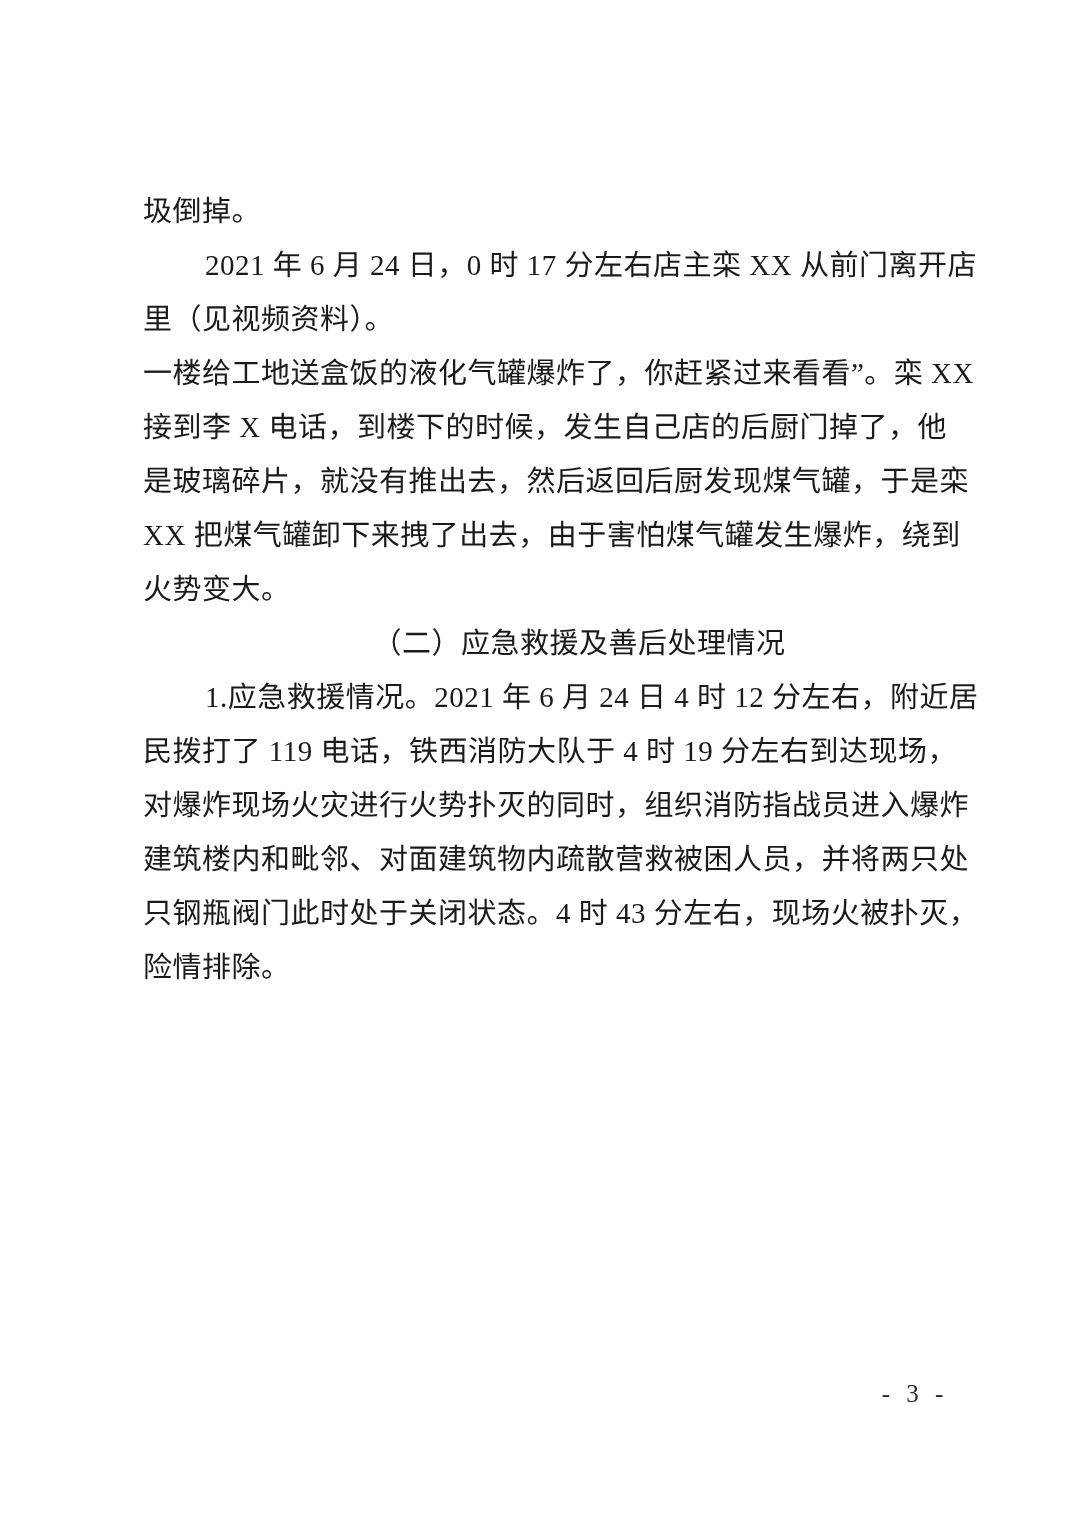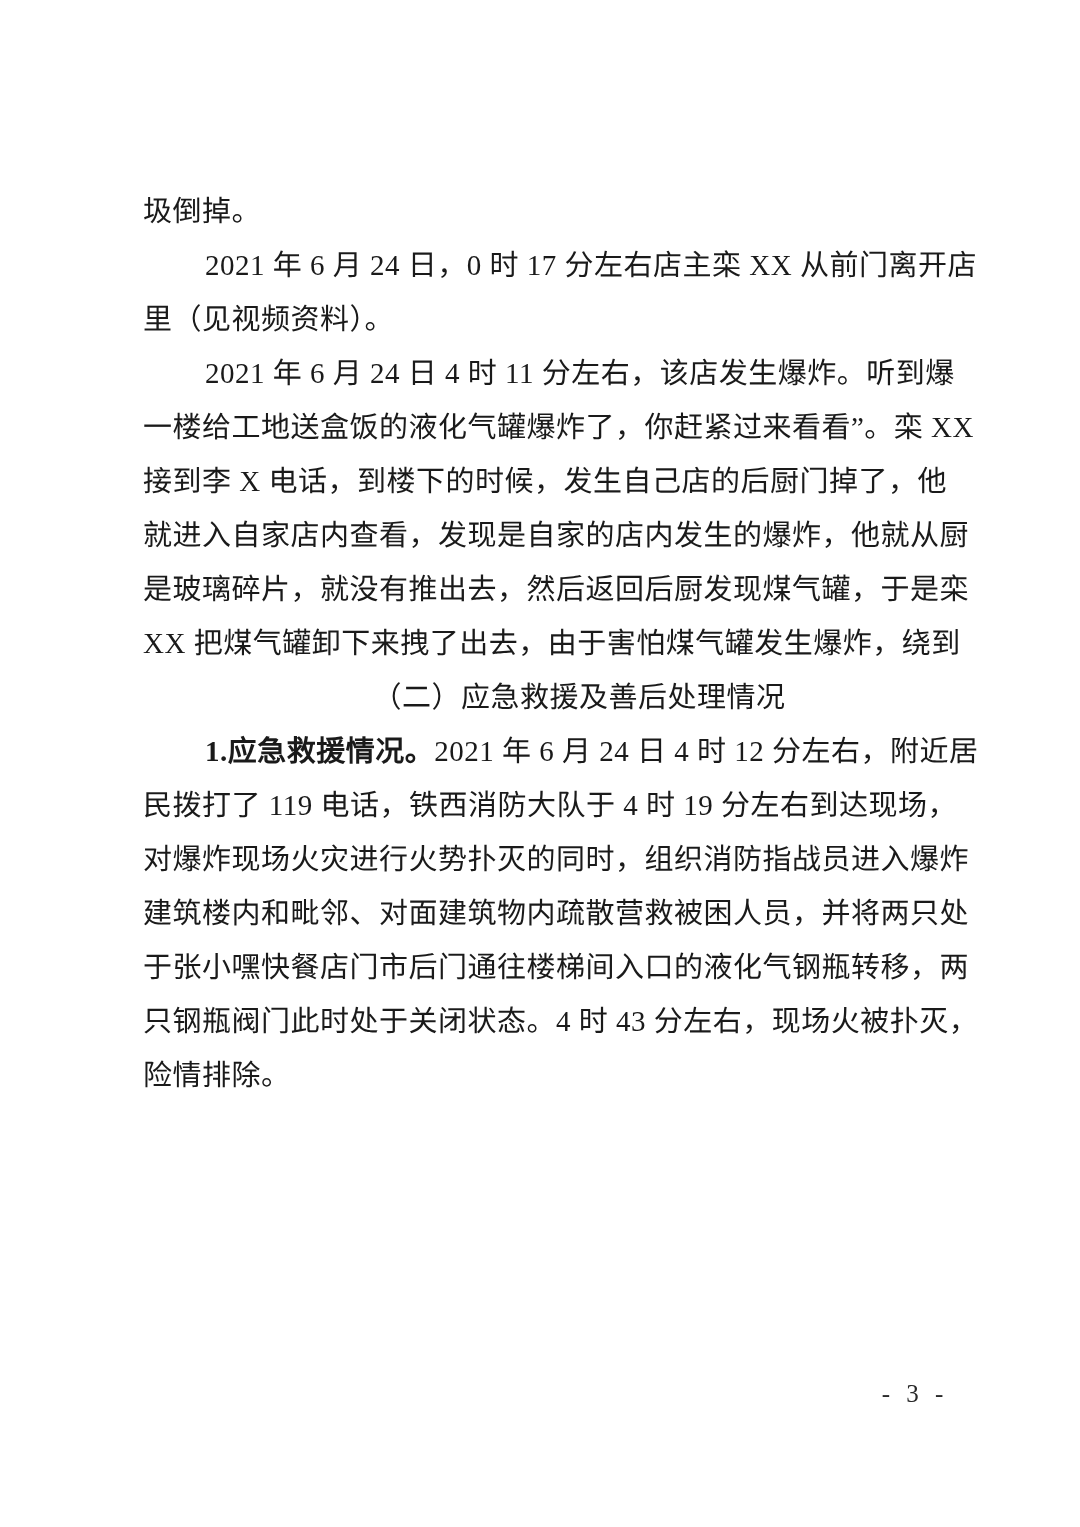--- a/index.html
+++ b/index.html
@@ -32,21 +32,21 @@
     margin: 0;
   }
   .indent {
     padding-left: 62px;
     text-align: center;
   }
   .heading {
     font-weight: normal;
   }
   .bold {
-    font-weight: bold;
+    font-weight: normal;
   }
   .footer {
     position: absolute;
     top: 1370px;
     left: 860px;
     width: 110px;
     height: 48px;
     line-height: 48px;
     font-size: 25px;
     letter-spacing: 5px;
@@ -56,36 +56,34 @@
 </style>
 </head>
 <body>
 
 <div class="page">
   <div class="content">
 
     <p class="line">圾倒掉。</p>
     <p class="line indent">2021 年 6 月 24 日，0 时 17 分左右店主栾 XX 从前门离开店</p>
     <p class="line">里（见视频资料）。</p>
-    <p class="line indent">2021 年 6 月 24 日 4 时 11 分左右，该店发生爆炸。听到爆</p>
     <p class="line">一楼给工地送盒饭的液化气罐爆炸了，你赶紧过来看看”。栾 XX</p>
     <p class="line">接到李 X 电话，到楼下的时候，发生自己店的后厨门掉了，他</p>
-    <p class="line">就进入自家店内查看，发现是自家的店内发生的爆炸，他就从厨</p>
     <p class="line">是玻璃碎片，就没有推出去，然后返回后厨发现煤气罐，于是栾</p>
     <p class="line">XX 把煤气罐卸下来拽了出去，由于害怕煤气罐发生爆炸，绕到</p>
+    <p class="line">火势变大。</p>
 
     <p class="line indent heading">（二）应急救援及善后处理情况</p>
 
     <p class="line indent">
       <span class="bold">1.应急救援情况。</span><span>2021 年 6 月 24 日 4 时 12 分左右，附近居</span>
     </p>
 
     <p class="line">民拨打了 119 电话，铁西消防大队于 4 时 19 分左右到达现场，</p>
     <p class="line">对爆炸现场火灾进行火势扑灭的同时，组织消防指战员进入爆炸</p>
     <p class="line">建筑楼内和毗邻、对面建筑物内疏散营救被困人员，并将两只处</p>
-    <p class="line">于张小嘿快餐店门市后门通往楼梯间入口的液化气钢瓶转移，两</p>
     <p class="line">只钢瓶阀门此时处于关闭状态。4 时 43 分左右，现场火被扑灭，</p>
     <p class="line">险情排除。</p>
 
   </div>
 
   <div class="footer">- 3 -</div>
 </div>
 
 </body></html>

